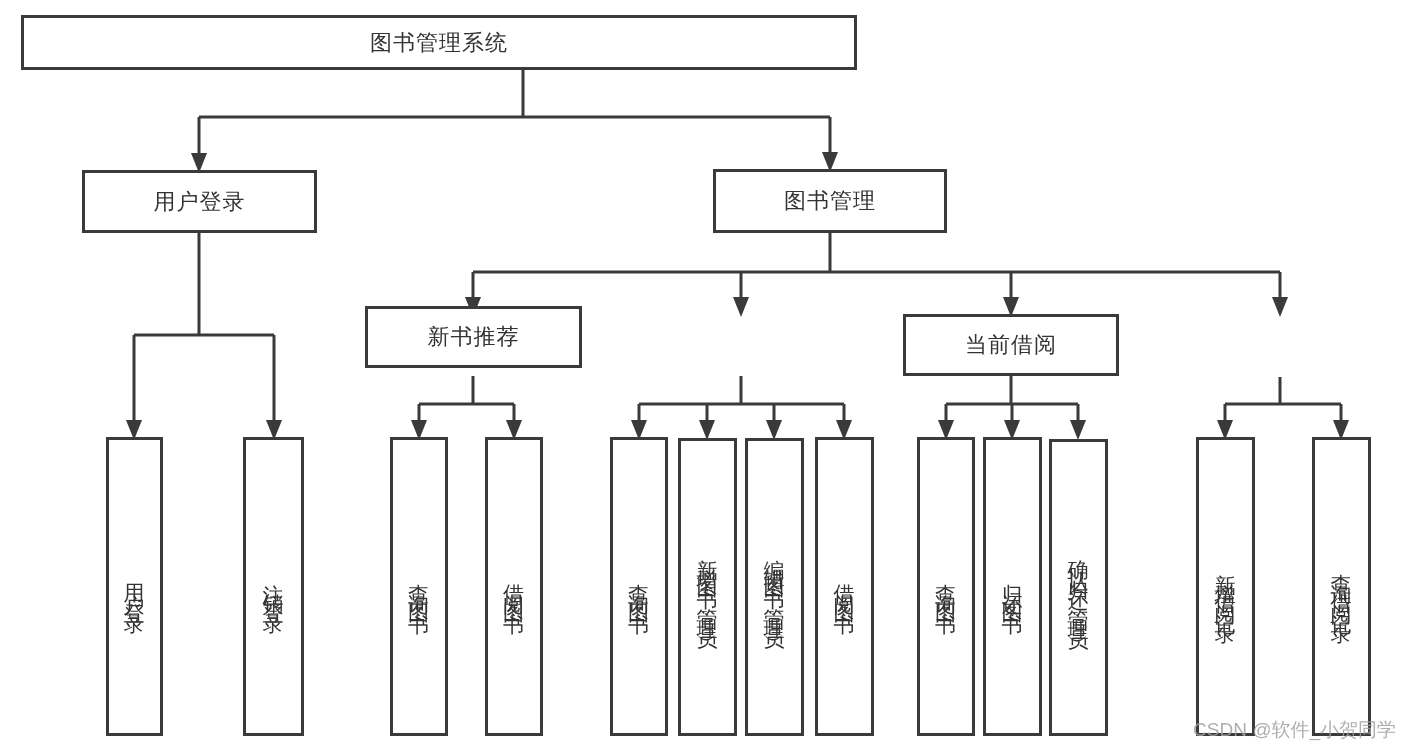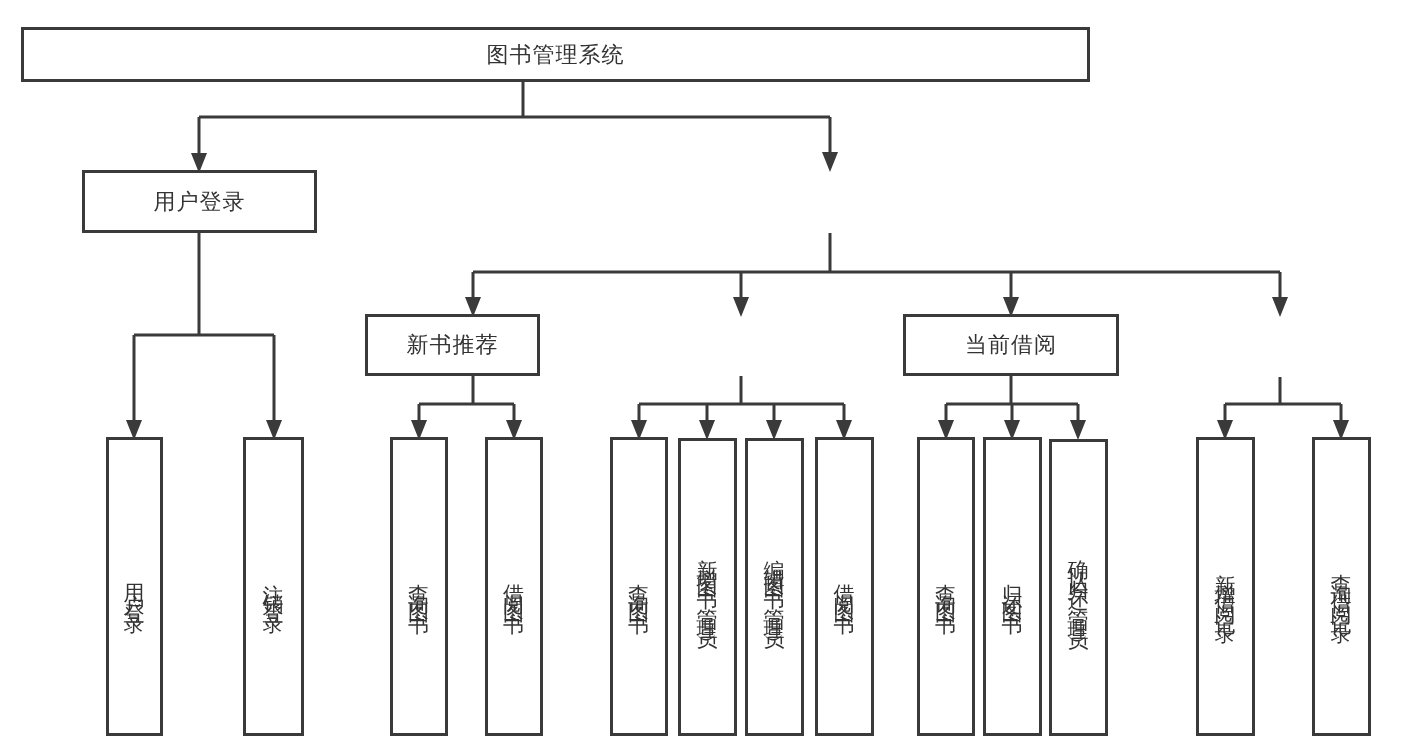--- a/index.html
+++ b/index.html
@@ -86,29 +86,32 @@
       <polygon points="766,420 782,420 774,440"></polygon>
       <polygon points="836,420 852,420 844,440"></polygon>
       <polygon points="938,420 954,420 946,440"></polygon>
       <polygon points="1004,420 1020,420 1012,440"></polygon>
       <polygon points="1070,420 1086,420 1078,440"></polygon>
       <polygon points="1217,420 1233,420 1225,440"></polygon>
       <polygon points="1333,420 1349,420 1341,440"></polygon>
     </g>
   </svg>
 
-  <div class="box" style="left:21px;top:27px;width:1069px;height:55px">
+  <div class="box" style="left:21px;top:15px;width:836px;height:55px">
     <span class="hl">图书管理系统</span>
   </div>
 
   <div class="box" style="left:82px;top:170px;width:235px;height:63px">
     <span class="hl">用户登录</span>
   </div>
+  <div class="box" style="left:713px;top:169px;width:234px;height:64px">
+    <span class="hl">图书管理</span>
+  </div>
 
-  <div class="box" style="left:365px;top:314px;width:175px;height:62px">
+  <div class="box" style="left:365px;top:306px;width:217px;height:62px">
     <span class="hl">新书推荐</span>
   </div>
   <div class="box" style="left:903px;top:314px;width:216px;height:62px">
     <span class="hl">当前借阅</span>
   </div>
 
   <div class="box" style="left:106px;top:437px;width:57px;height:299px">
     <span class="vl">用户登录</span>
   </div>
   <div class="box" style="left:243px;top:437px;width:61px;height:299px">
@@ -145,13 +148,14 @@
     <span class="vl">确认归还（管理员）</span>
   </div>
 
   <div class="box" style="left:1196px;top:437px;width:59px;height:299px">
     <span class="vl">新增借阅记录</span>
   </div>
   <div class="box" style="left:1312px;top:437px;width:59px;height:299px">
     <span class="vl">查询借阅记录</span>
   </div>
 
+  <div id="watermark">CSDN @软件_小贺同学</div>
 </div>
 
 </body></html>

